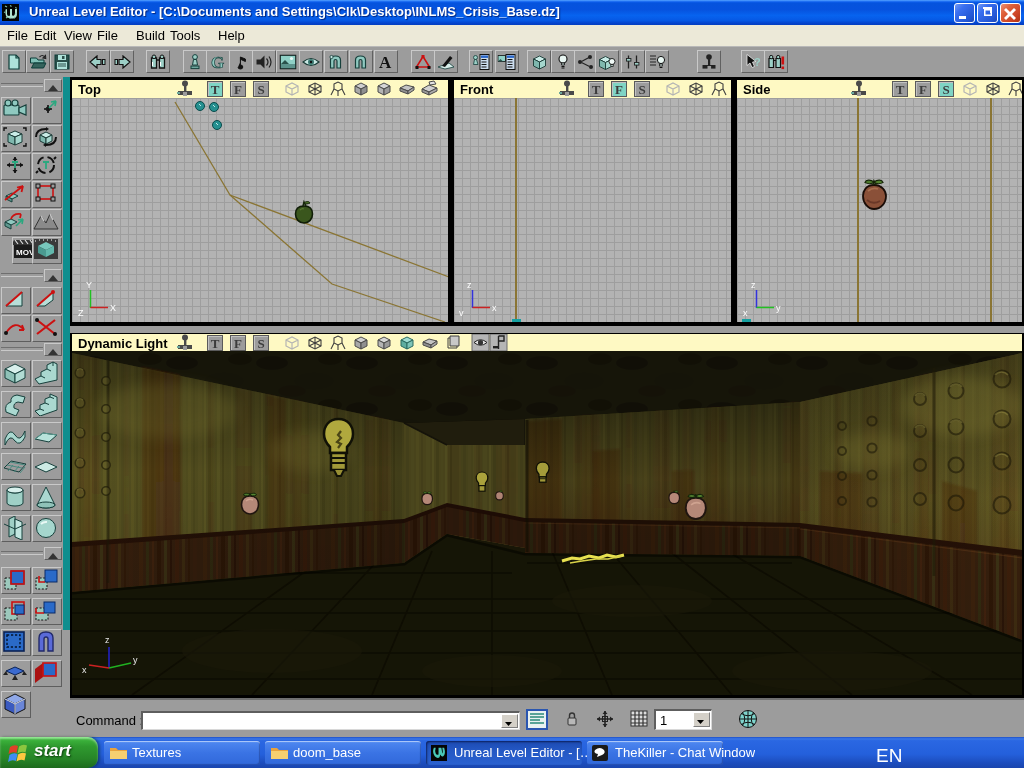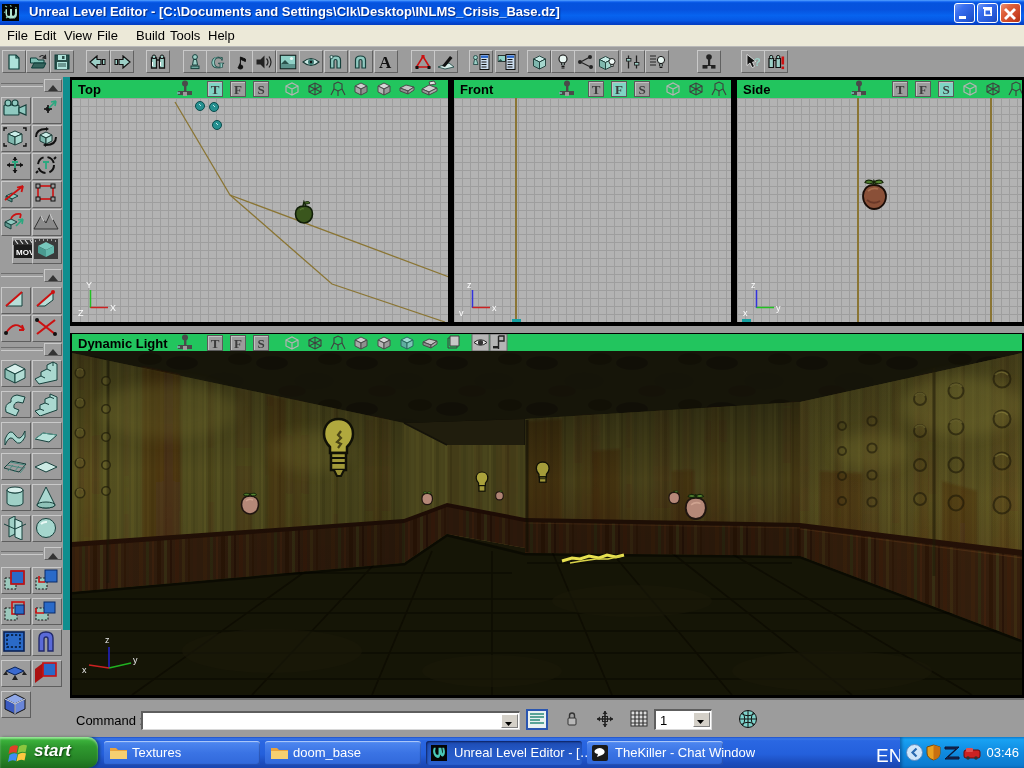--- a/index.html
+++ b/index.html
@@ -35,21 +35,21 @@
   .sbtn{position:absolute;width:30px;height:27px;background:#9c9c9c;
     border-top:1px solid #c9c9c9;border-left:1px solid #c9c9c9;
     border-right:1px solid #5e5e5e;border-bottom:1px solid #5e5e5e;}
   .sdiv{position:absolute;left:1px;width:42px;height:4px;border-top:1px solid #6f6f6f;border-bottom:1px solid #c9c9c9;}
   .sarr{position:absolute;left:44px;width:18px;height:13px;background:#9c9c9c;
     border-top:1px solid #c9c9c9;border-left:1px solid #c9c9c9;
     border-right:1px solid #5e5e5e;border-bottom:1px solid #5e5e5e;}
 
   
   .vpframe{background:#000;}
-  .vphead{position:absolute;background:#22c55e;color:#000;font-weight:bold;font-size:13px;overflow:hidden;}
+  .vphead{position:absolute;background:#fef9c3;color:#000;font-weight:bold;font-size:13px;overflow:hidden;}
   .vphead .lbl{position:absolute;left:6px;top:2px;}
   .tfs{position:absolute;top:1px;width:16px;height:16px;background:#9c9c9c;
     border:1px solid #5a5a5a;box-shadow:inset 1px 1px 0 #c2c2c2;
     color:#3c3c3c;font-family:"Liberation Serif",serif;font-weight:bold;font-size:13px;text-align:center;line-height:15px;}
   .tfs.on{background:#7fd4c4;}
 
   
   #cmdbar{left:70px;top:698px;width:954px;height:39px;background:#9c9c9c;border-top:2px solid #6f6f6f;}
   #cmdlabel{position:absolute;left:6px;top:13px;font-size:13px;color:#000;}
   #cmdinput{position:absolute;left:71px;top:11px;width:379px;height:19px;background:#fff;
@@ -99,21 +99,21 @@
     </div>
   </div>
 
   <div class="abs" id="menubar">
     <span style="left:7px;">File</span>
     <span style="left:34px;">Edit</span>
     <span style="left:64px;">View</span>
     <span style="left:97px;">File</span>
     <span style="left:136px;">Build</span>
     <span style="left:170px;">Tools</span>
-    <span style="left:208px;text-align:center;">Help</span>
+    <span style="left:218px;text-align:center;">Help</span>
   </div>
 
   <div class="abs" id="toolbar">
     <div class="tbtn" style="left:2px;">
         <svg width="16" height="16" viewBox="0 0 16 16">
       <path d="M3 1 h7 l3 3 v11 h-10 z" fill="#aee2da" stroke="#0c3c38" stroke-width="1.2"></path>
       <path d="M10 1 v3 h3" fill="none" stroke="#0c3c38" stroke-width="1.2"></path>
         </svg>
       </div>
     <div class="tbtn" style="left:26px;">
@@ -1106,37 +1106,15 @@
     </div>
     <div class="task" style="left:587px;width:136px;">
       <div style="position:absolute;left:5px;top:4px;width:16px;height:16px;background:#1a1a1a;border-radius:2px;">
         <svg width="16" height="16" viewBox="0 0 16 16">
             <path d="M3 5 q5 -4 9 0 q2 3 -2 5 l-5 2 l1 -3 q-5 -1 -3 -4 z" fill="#fff"></path>
           </svg>
       </div>
       <span class="tklbl">TheKiller - Chat Window</span>
     </div>
     <span style="position:absolute;left:876px;top:8px;color:#fff;font-size:19px;">EN</span>
-    <div class="abs" style="left:900px;top:0;width:124px;height:31px;
-      background:linear-gradient(to bottom,#1090e8 0%,#19a2f3 8%,#0f8ae0 50%,#0b78cc 100%);
-      box-shadow:inset 2px 0 3px rgba(0,30,90,.4);">
-      <svg width="17" height="17" viewBox="0 0 17 17" style="position:absolute;left:6px;top:7px;">
-        <circle cx="8.5" cy="8.5" r="8" fill="#cfe6fa" stroke="#5a8ac0"></circle>
-        <path d="M10.5 4.5 L6.5 8.5 L10.5 12.5" fill="none" stroke="#2a6ab0" stroke-width="2.2"></path>
-      </svg>
-      <svg width="15" height="17" viewBox="0 0 15 17" style="position:absolute;left:26px;top:7px;">
-        <path d="M7.5 1 L14 3 V9 Q14 14 7.5 16 Q1 14 1 9 V3 Z" fill="#e8a020" stroke="#7a4a08"></path>
-        <path d="M7.5 1 L14 3 V9 Q14 14 7.5 16 Z" fill="#c87010"></path>
-      </svg>
-      <svg width="16" height="16" viewBox="0 0 16 16" style="position:absolute;left:44px;top:8px;">
-        <path d="M1 2 H15 L4 12 H15 V14 H1 L12 4 H1 Z" fill="#1a2a5a" stroke="#0a1435"></path>
-      </svg>
-      <svg width="18" height="13" viewBox="0 0 18 13" style="position:absolute;left:63px;top:10px;">
-        <rect x="1" y="3" width="16" height="8" rx="2" fill="#cc2222" stroke="#6a0a0a"></rect>
-        <rect x="3" y="1" width="7" height="4" rx="1" fill="#e05050"></rect>
-        <circle cx="5" cy="11" r="1.8" fill="#333"></circle>
-          <circle cx="13" cy="11" r="1.8" fill="#333"></circle>
-      </svg>
-      <span style="position:absolute;right:5px;top:8px;color:#fff;font-size:13px;">03:46</span>
-    </div>
   </div>
 
 </div>
 
 </body></html>

